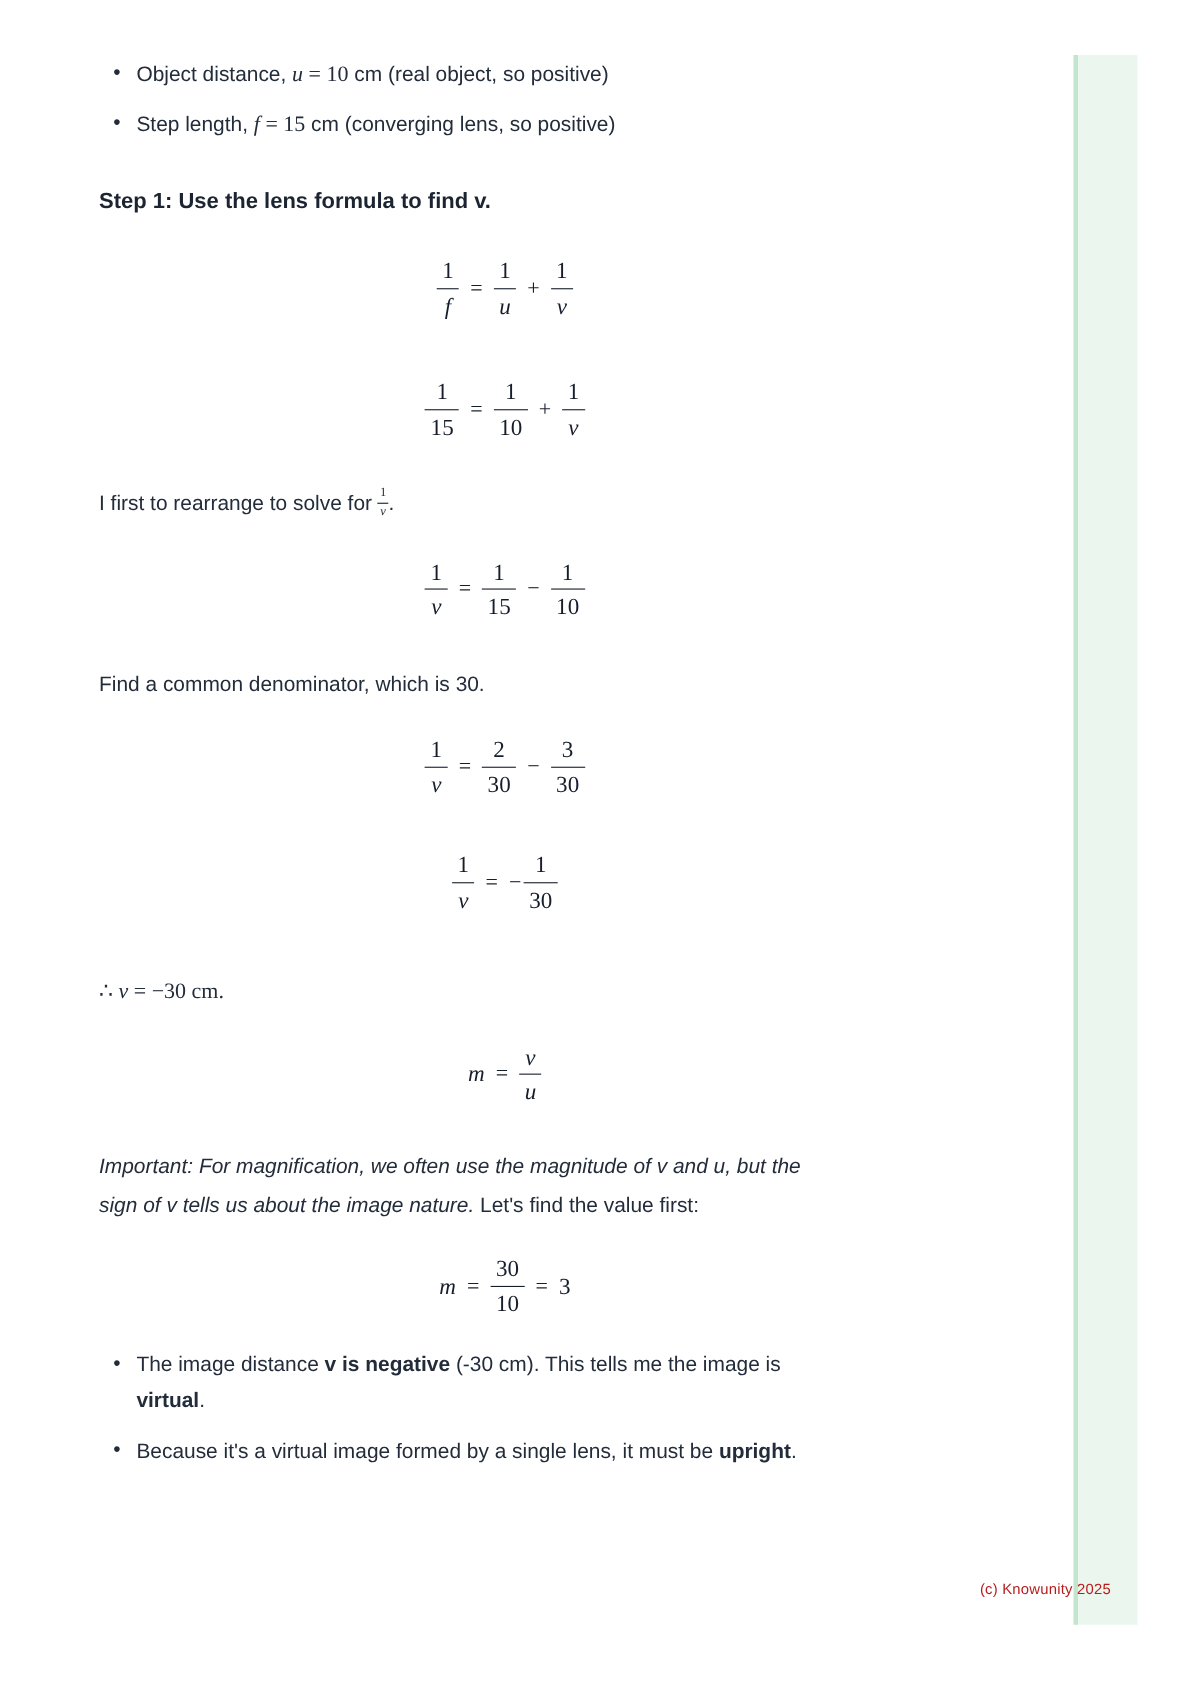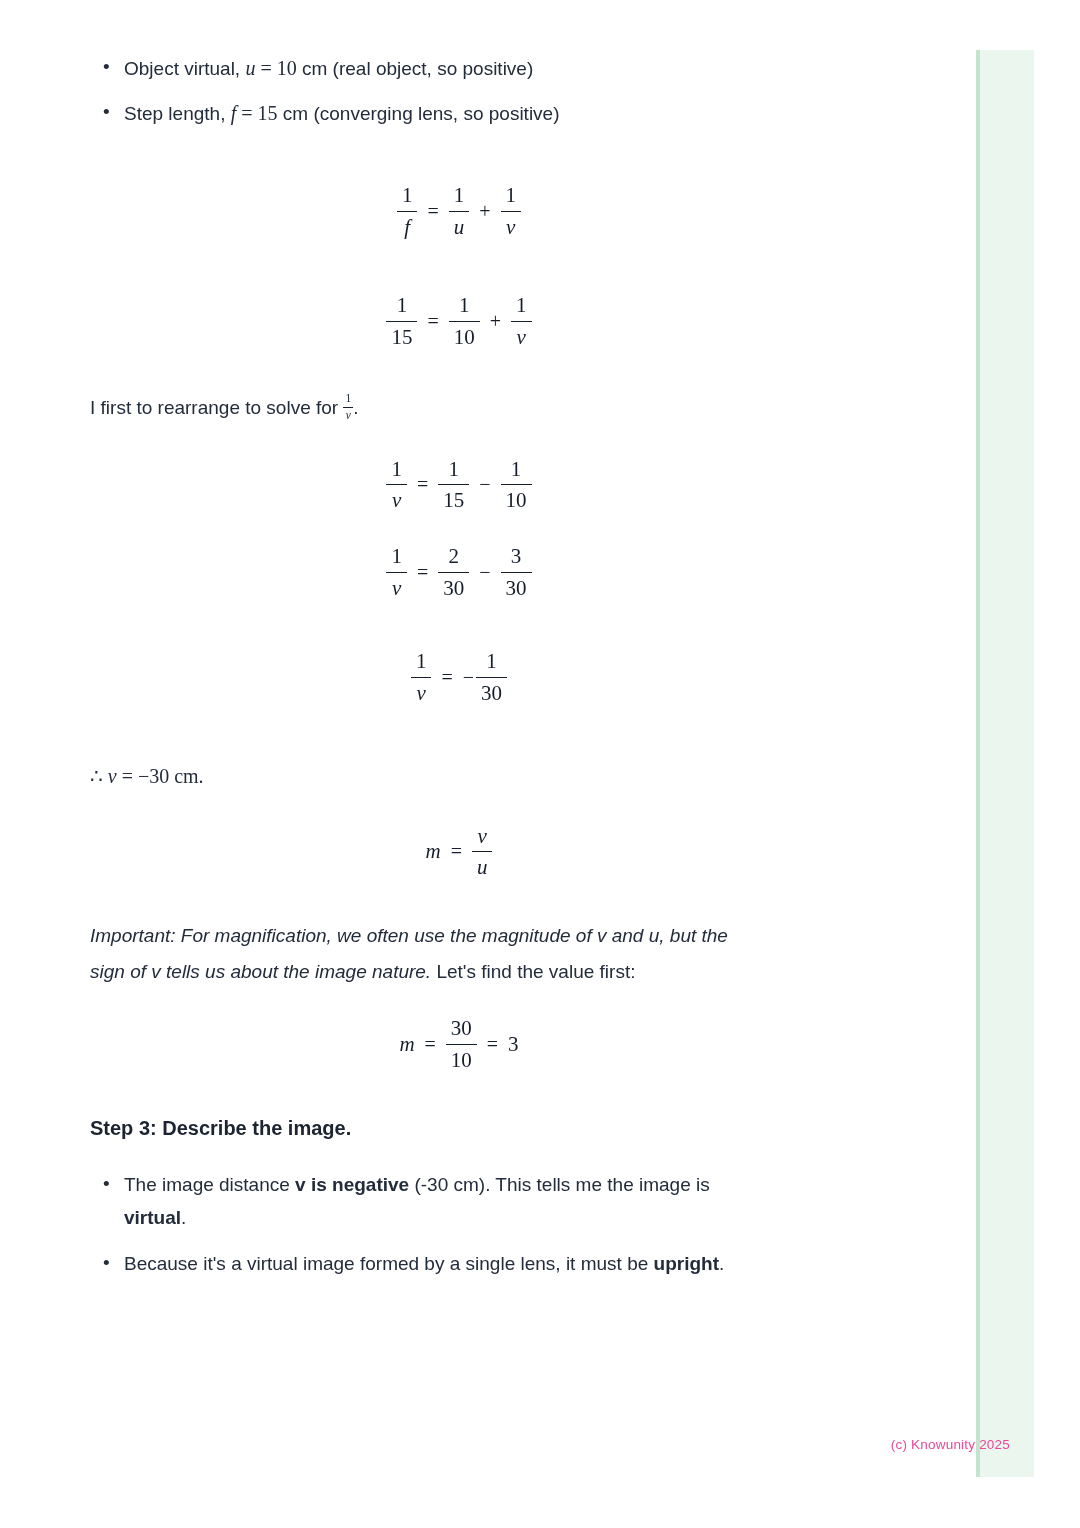--- a/index.html
+++ b/index.html
@@ -17,21 +17,21 @@
     left: 976px; top: 50px;
     width: 58px; height: 1427px;
     background: #eaf6ee;
     border-left: 4px solid #c3e4cd;
     z-index: 0;
   }
   .watermark {
     position: absolute;
     right: 70px; top: 1437px;
     font-size: 13.5px;
-    color: #ec4899;
+    color: #b91c1c;
     z-index: 2;
     letter-spacing: 0.2px;
   }
   .content {
     position: absolute;
     left: 90px; top: 48px;
     width: 738px;
     display: flex;
     flex-direction: column;
     z-index: 1;
@@ -152,28 +152,29 @@
 
 <div class="side-panel"></div>
 
 <div class="watermark">(c) Knowunity 2025</div>
 
 <main class="content">
 
   <ul class="blist intro">
     <li>
       <span class="bullet">•</span>
-      <span><span>Object virtual, </span><span class="seg-math"><span class="mvar">u</span> = 10</span><span> cm (real object, so positive)</span></span>
+      <span><span>Object distance, </span><span class="seg-math"><span class="mvar">u</span> = 10</span><span> cm (real object, so positive)</span></span>
     </li>
     <li>
       <span class="bullet">•</span>
       <span><span>Step length, </span><span class="seg-math"><span class="mvar">f</span> = 15</span><span> cm (converging lens, so positive)</span></span>
     </li>
   </ul>
 
+  <h3 class="heading mt-h1">Step 1: Use the lens formula to find v.</h3>
 
   <div class="math-display mt-eq1">
       <span class="frac">
         <span class="fnum">1</span>
         <span class="fden"><span class="mvar">f</span></span>
       </span>
       <span class="mop">=</span>
       <span class="frac">
         <span class="fnum">1</span>
         <span class="fden"><span class="mvar">u</span></span>
@@ -217,20 +218,21 @@
         <span class="fnum">1</span>
         <span class="fden">15</span>
       </span>
       <span class="mop">−</span>
       <span class="frac">
         <span class="fnum">1</span>
         <span class="fden">10</span>
       </span>
     </div>
 
+  <p class="para mt-comm">Find a common denominator, which is 30.</p>
 
   <div class="math-display mt-eq4">
       <span class="frac">
         <span class="fnum">1</span>
         <span class="fden"><span class="mvar">v</span></span>
       </span>
       <span class="mop">=</span>
       <span class="frac">
         <span class="fnum">2</span>
         <span class="fden">30</span>
@@ -273,21 +275,20 @@
       <span class="mtok mvar">m</span>
       <span class="mop">=</span>
       <span class="frac">
         <span class="fnum">30</span>
         <span class="fden">10</span>
       </span>
       <span class="mop">=</span>
       <span class="mtok">3</span>
     </div>
 
-  <h3 class="heading mt-h3">Step 3: Describe the image.</h3>
 
   <ul class="blist final mt-list">
     <li>
       <span class="bullet">•</span>
       <span><span>The image distance </span><span class="seg-b">v is negative</span><span> (-30 cm). This tells me the image is</span><br><span class="seg-b">virtual</span><span>.</span></span>
     </li>
     <li>
       <span class="bullet">•</span>
       <span><span>Because it's a virtual image formed by a single lens, it must be </span><span class="seg-b">upright</span><span>.</span></span>
     </li>

